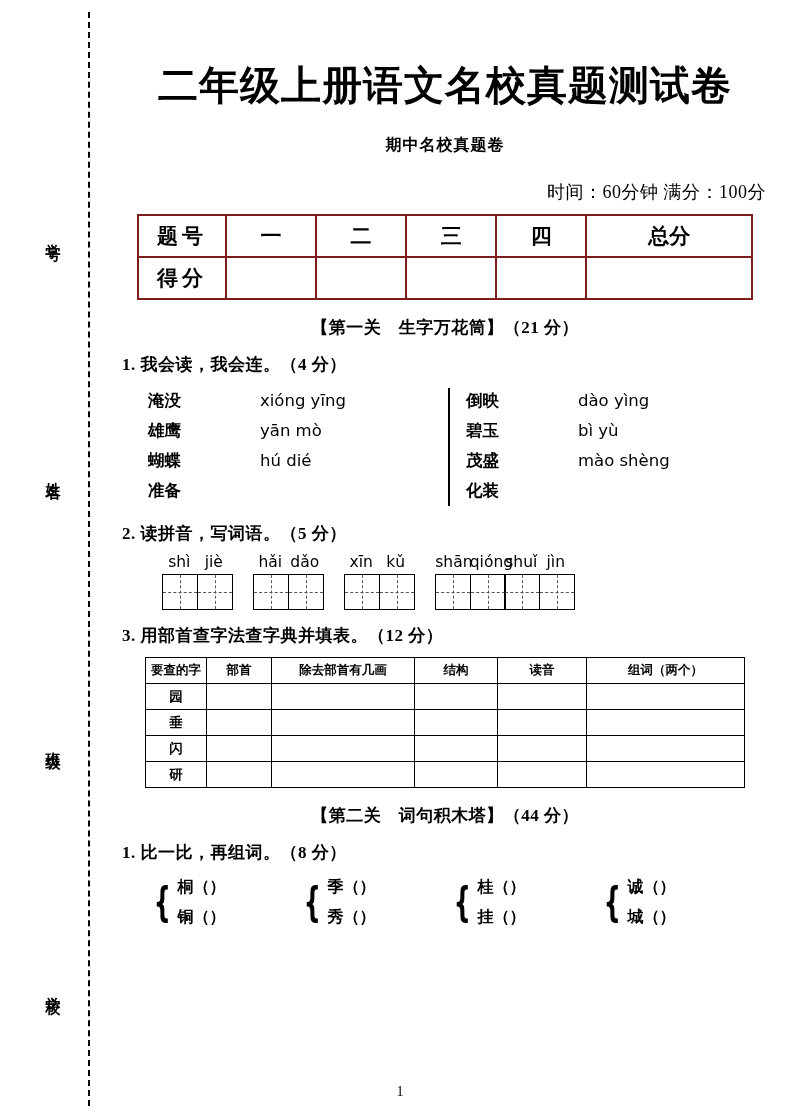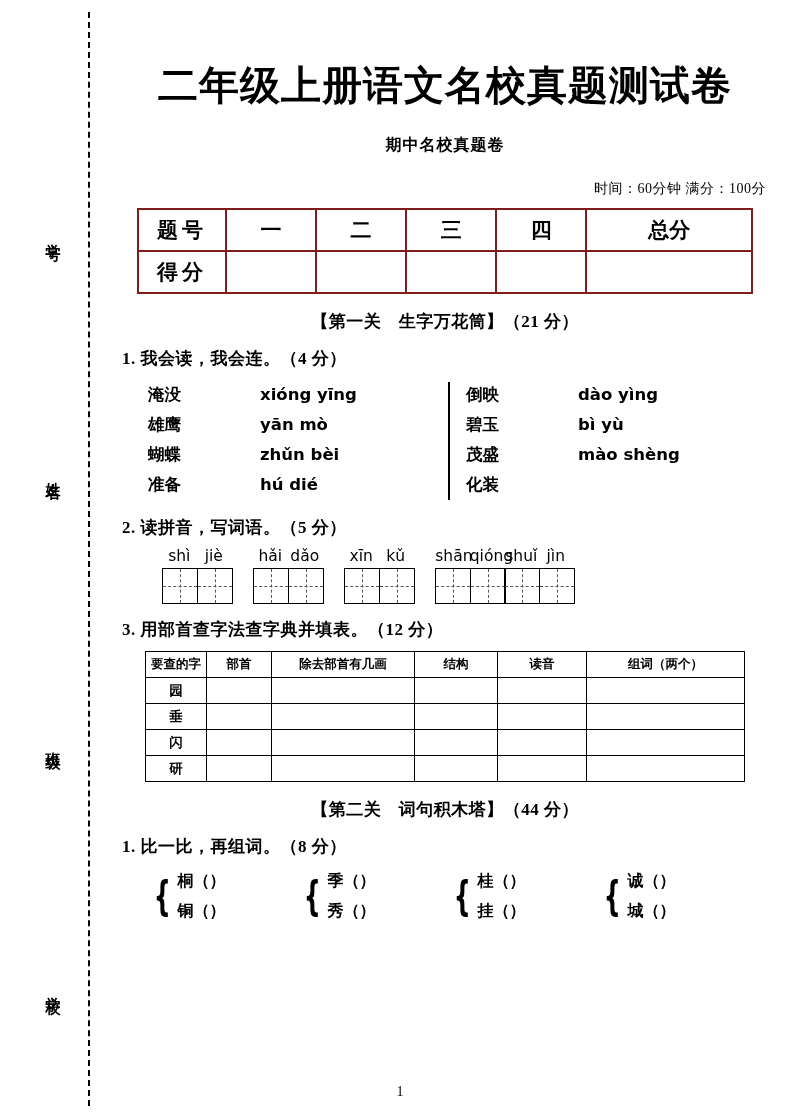--- a/index.html
+++ b/index.html
@@ -64,21 +64,21 @@
   }
   .subtitle {
     text-align: center;
     font-size: 16px;
     font-weight: bold;
     margin-top: 22px;
     letter-spacing: 1px;
   }
   .timeline {
     text-align: right;
-    font-size: 14px;
+    font-size: 18px;
     margin-top: 24px;
     padding-right: 24px;
     letter-spacing: 0.5px;
   }
 
   
   table.score {
     border-collapse: collapse;
     margin: 10px auto 0 auto;
     width: 616px;
@@ -129,21 +129,20 @@
     width: 112px;
     font-size: 16.5px;
     font-weight: bold;
     line-height: 30px;
   }
   .match .py {
     width: 176px;
     font-size: 16.5px;
     line-height: 30px;
     font-family: "DejaVu Sans", sans-serif;
-    font-weight: bold;
   }
 
   
   .pinyin-row {
     display: flex;
     margin-top: 8px;
     margin-left: 62px;
     align-items: flex-end;
   }
   .grp { margin-right: 22px; }
@@ -271,21 +270,20 @@
     <div class="col-group">
       <div class="cw">
         <div>淹没</div>
         <div>雄鹰</div>
         <div>蝴蝶</div>
         <div>准备</div>
       </div>
       <div class="py">
         <div>xióng yīng</div>
         <div>yān mò</div>
-        <div>zhǔn bèi</div>
         <div>hú dié</div>
       </div>
     </div>
     <div class="divider"></div>
     <div class="col-group">
       <div class="cw">
         <div>倒映</div>
         <div>碧玉</div>
         <div>茂盛</div>
         <div>化装</div>

